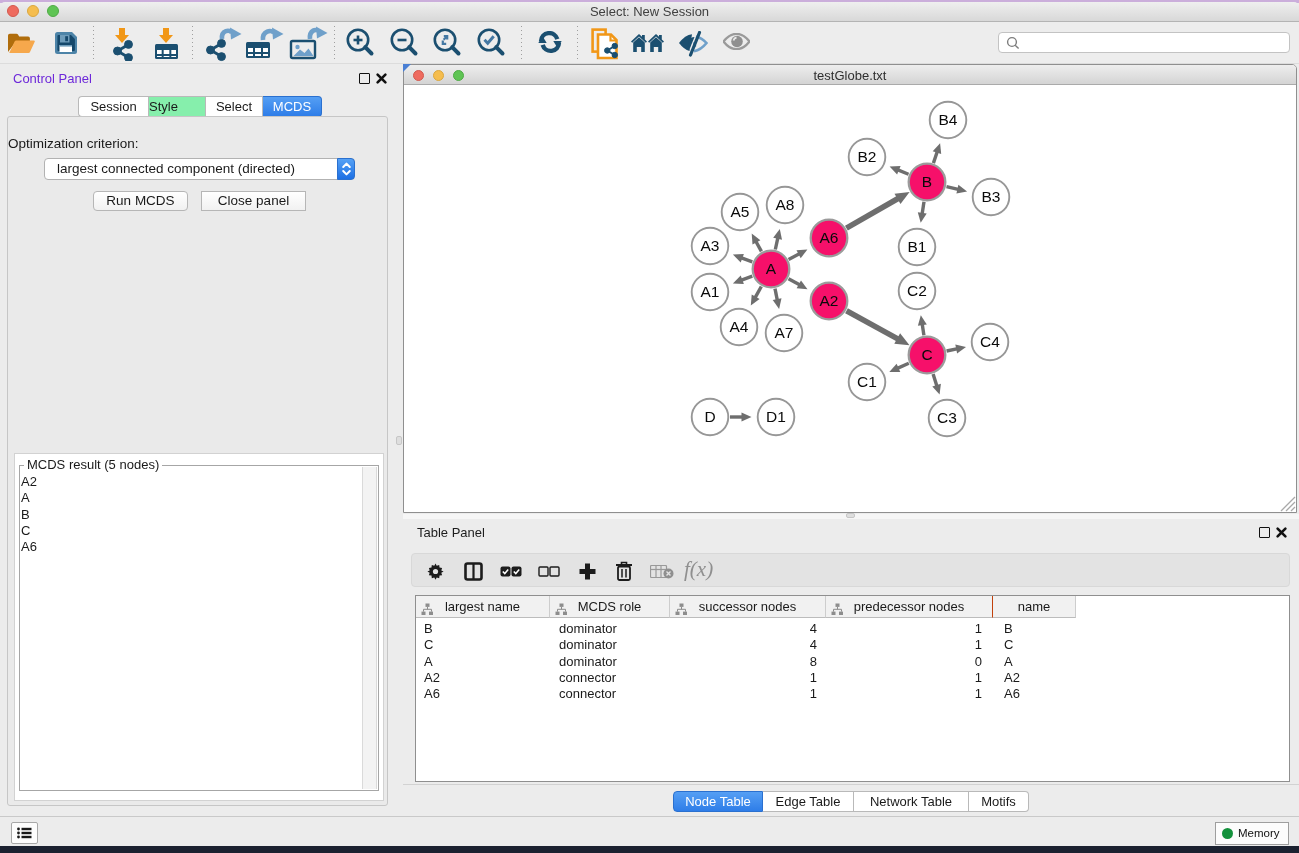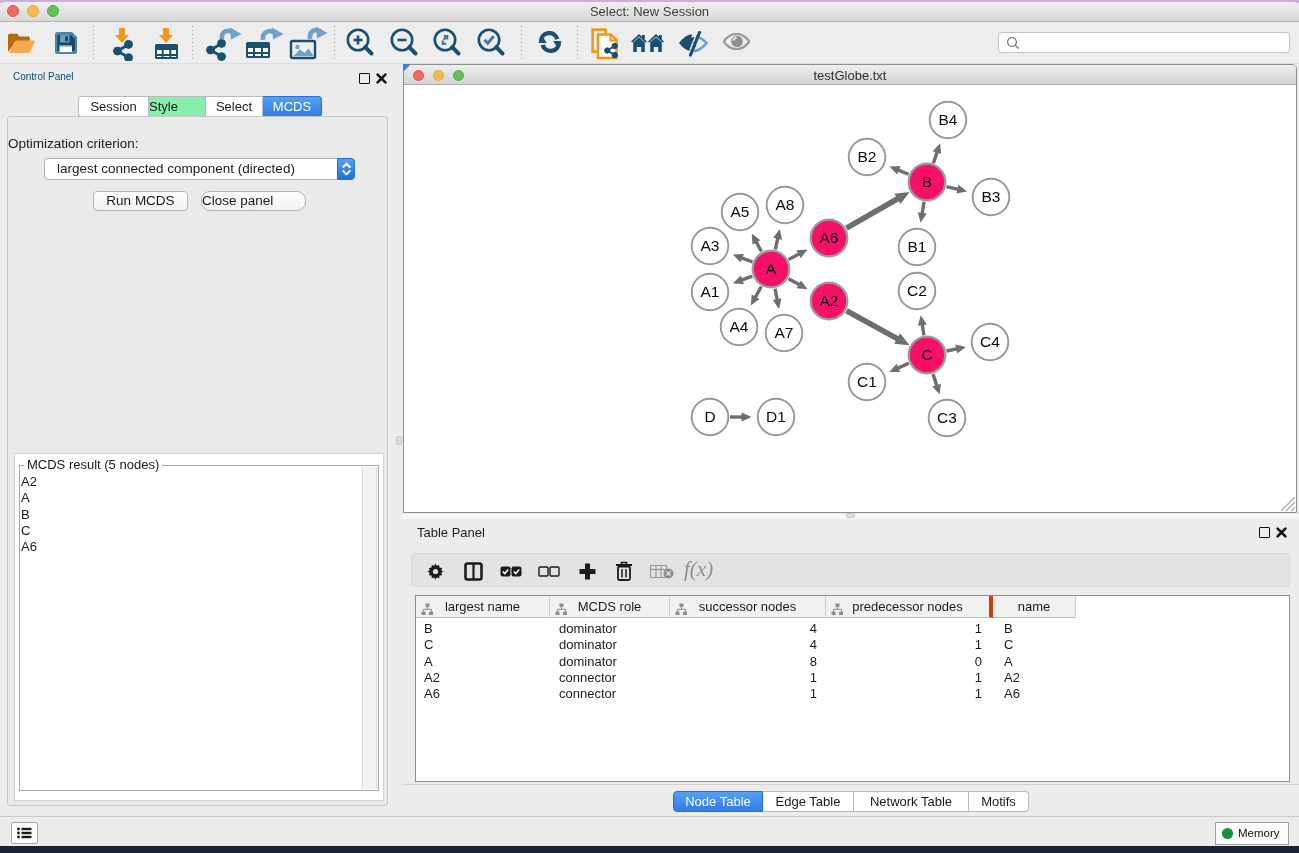--- a/index.html
+++ b/index.html
@@ -158,21 +158,21 @@
 <svg style="position:absolute;left:723px;top:33px" width="27" height="17" viewBox="0 0 27 17">
     <path d="M0.5 8.5 Q6.5 0.8 13.5 0.8 Q20.5 0.8 26.5 8.5 Q20.5 16.2 13.5 16.2 Q6.5 16.2 0.5 8.5 z" fill="none" stroke="#9a9a9a" stroke-width="2.2"></path>
     <circle cx="14" cy="8.5" r="5.8" fill="#8f8f8f"></circle>
     <path d="M10.5 7.5 a4 4 0 0 1 3 -3" fill="none" stroke="#e8e8e8" stroke-width="1.8"></path>
   </svg>
 <div class="abs" style="left:998px;top:32px;width:292px;height:21px;background:#fff;border:1px solid #c3c3c3;border-radius:4px"></div>
 <svg class="abs" style="left:1006px;top:36px" width="14" height="14" viewBox="0 0 14 14">
     <circle cx="6" cy="6" r="4.4" fill="none" stroke="#7d7d7d" stroke-width="1.4"></circle>
     <line x1="9.2" y1="9.2" x2="12.6" y2="12.6" stroke="#7d7d7d" stroke-width="1.4"></line>
   </svg>
-<div class="abs" style="left:13px;top:71px;font-size:10px;color:#0c4a6e">Control Panel</div>
+<div class="abs" style="left:13px;top:71px;font-size:13px;color:#6d28d9">Control Panel</div>
 <div class="abs" style="left:359px;top:73px;width:11px;height:11px;border:1.6px solid #111;border-radius:1px"></div>
 <svg class="abs" style="left:375px;top:72px" width="13" height="13" viewBox="0 0 13 13">
     <path d="M2.6 2.6 L10.4 10.4 M10.4 2.6 L2.6 10.4" stroke="#111" stroke-width="2.6" stroke-linecap="round"></path>
   </svg>
 <div class="abs" style="left:78px;top:96px;height:21px;display:flex;font-size:13px">
 <div style="width:70px;background:#fff;border:1px solid #b9b9b9;border-right:none;border-radius:4px 0 0 4px;text-align:center;line-height:19px">Session</div>
 <div style="width:57px;background:#86efac;border:1px solid #b9b9b9;border-right:none;text-align:left;line-height:19px">Style</div>
 <div style="width:58px;background:#fff;border:1px solid #b9b9b9;text-align:center;line-height:19px">Select</div>
 <div style="width:59px;background:linear-gradient(#559ff4,#2e7de8);border:1px solid #2a70cf;border-left:none;border-radius:0 4px 4px 0;text-align:center;line-height:19px;color:#fff">MCDS</div>
 </div>
@@ -181,21 +181,21 @@
 <div class="abs" style="left:44px;top:158px;width:311px;height:22px;background:#fff;border:1px solid #b2b2b2;border-radius:4px"></div>
 <div class="abs" style="left:57px;top:161px;font-size:13.5px">largest connected component (directed)</div>
 <div class="abs" style="left:337px;top:158px;width:18px;height:22px;border-radius:0 4px 4px 0;background:linear-gradient(#56a1f5,#1c6fe4);border:1px solid #2a70cf"></div>
 <svg class="abs" style="left:340px;top:160px" width="13" height="18" viewBox="0 0 13 18">
     <g stroke="#fff" stroke-width="2" fill="none" stroke-linecap="round" stroke-linejoin="round">
       <path d="M3.2 7 L6.5 3.6 L9.8 7"></path>
       <path d="M3.2 11 L6.5 14.4 L9.8 11"></path>
     </g>
   </svg>
 <div class="abs" style="left:93px;top:191px;width:95px;height:20px;background:linear-gradient(#fff,#f1f1f1);border:1px solid #b6b6b6;border-radius:4px;text-align:center;line-height:18px;font-size:13.5px">Run MCDS</div>
-<div class="abs" style="left:201px;top:191px;width:105px;height:20px;background:linear-gradient(#fff,#f1f1f1);border:1px solid #b6b6b6;border-radius:9px;line-height:18px;font-size:13.5px">Close panel</div>
+<div class="abs" style="left:201px;top:191px;width:105px;height:20px;background:linear-gradient(#fff,#f1f1f1);border:1px solid #b6b6b6;border-radius:0;text-align:center;line-height:18px;font-size:13.5px">Close panel</div>
 <div class="abs" style="left:14px;top:453px;width:370px;height:348px;background:#fff;border:1px solid #d2d2d2"></div>
 <div class="abs" style="left:19px;top:465px;width:360px;height:326px;border:1px solid #a6a6a6"></div>
 <div class="abs" style="left:24px;top:457px;background:#fff;padding:0 3px;font-size:13px">MCDS result (5 nodes)</div>
 <div class="abs" style="left:362px;top:467px;width:15px;height:322px;background:#f3f3f3;border-left:1px solid #dadada;border-right:1px solid #dadada"></div>
 <div class="abs" style="left:21px;top:474px;font-size:13px;line-height:16.3px">A2<br>A<br>B<br>C<br>A6</div>
 <div class="abs" style="left:0;top:816px;width:1299px;height:30px;border-top:1px solid #c9c9c9"></div>
 <div class="abs" style="left:11px;top:822px;width:27px;height:22px;background:#fdfdfd;border:1px solid #a8a8a8;border-radius:2px"></div>
 <svg class="abs" style="left:17px;top:827px" width="15" height="12" viewBox="0 0 15 12">
     <g fill="#1a1a1a">
       <circle cx="1.5" cy="2" r="1.4"></circle>
@@ -350,21 +350,21 @@
 <line x1="6" y1="0.5" x2="6" y2="12.5" stroke="#999" stroke-width="1.2"></line>
 <line x1="11" y1="0.5" x2="11" y2="12.5" stroke="#999" stroke-width="1.2"></line>
 <circle cx="18.5" cy="8.5" r="5" fill="#8f8f8f"></circle>
     <path d="M16.5 6.5 l4 4 M20.5 6.5 l-4 4" stroke="#e3e3e3" stroke-width="1.4"></path>
   </svg>
 <div class="abs" style="left:684px;top:557px;font-family:'Liberation Serif',serif;font-style:italic;font-size:21px;color:#8f8f8f">f(x)</div>
 <div class="abs" style="left:415px;top:595px;width:875px;height:187px;background:#fff;border:1px solid #8f8f8f"></div>
 <div class="abs" style="left:416px;top:596px;width:134px;height:22px;background:#f1f1f1;border-right:1px solid #cdcdcd;border-bottom:1px solid #bcbcbc;text-align:center;line-height:22px;font-size:13px">largest name</div>
 <div class="abs" style="left:550px;top:596px;width:120px;height:22px;background:#f1f1f1;border-right:1px solid #cdcdcd;border-bottom:1px solid #bcbcbc;text-align:center;line-height:22px;font-size:13px">MCDS role</div>
 <div class="abs" style="left:670px;top:596px;width:156px;height:22px;background:#f1f1f1;border-right:1px solid #cdcdcd;border-bottom:1px solid #bcbcbc;text-align:center;line-height:22px;font-size:13px">successor nodes</div>
-<div class="abs" style="left:826px;top:596px;width:167px;height:22px;background:#f1f1f1;border-right:4px solid #c2410c;border-bottom:1px solid #bcbcbc;text-align:center;line-height:22px;font-size:13px">predecessor nodes</div>
+<div class="abs" style="left:826px;top:596px;width:167px;height:22px;background:#f1f1f1;border-right:1px solid #c2410c;border-bottom:1px solid #bcbcbc;text-align:center;line-height:22px;font-size:13px">predecessor nodes</div>
 <div class="abs" style="left:993px;top:596px;width:83px;height:22px;background:#f1f1f1;border-right:1px solid #cdcdcd;border-bottom:1px solid #bcbcbc;text-align:center;line-height:22px;font-size:13px">name</div>
 <svg style="position:absolute;left:421px;top:603px" width="13" height="13" viewBox="0 0 13 13">
     <g fill="#8d8d8d">
       <rect x="4.5" y="0.5" width="4" height="3.4"></rect>
       <rect x="0.5" y="8.6" width="4" height="3.4"></rect>
       <rect x="8" y="8.6" width="4" height="3.4"></rect>
     </g>
     <g stroke="#8d8d8d" stroke-width="1" fill="none">
       <path d="M6.5 4 v2.3 M2.5 8.6 v-2.3 h8 v2.3"></path>
     </g>

